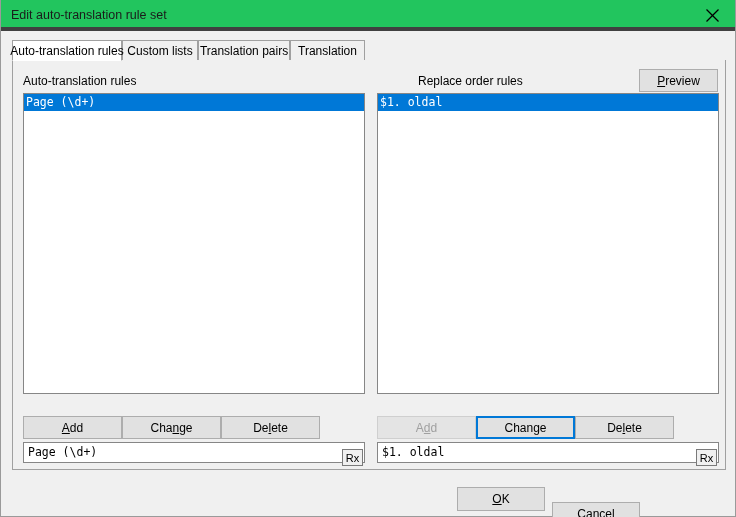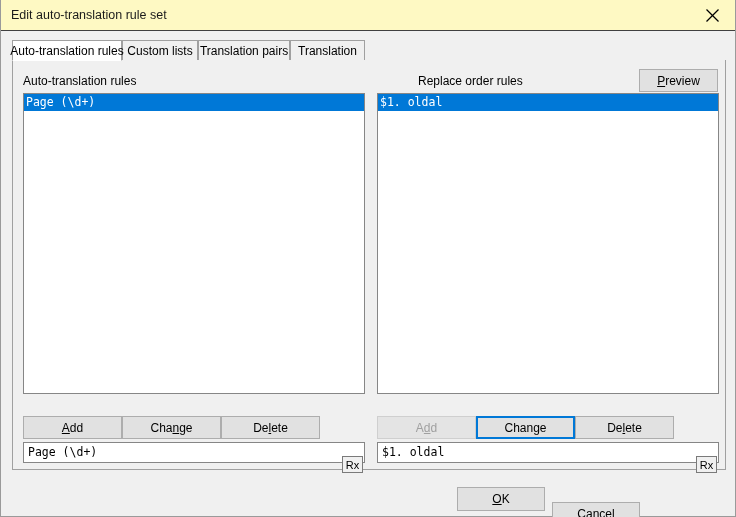--- a/index.html
+++ b/index.html
@@ -28,22 +28,22 @@
     border-bottom: 1px solid #9a9a9a;
     box-sizing: border-box;
   }
 
   
   .titlebar {
     position: absolute;
     left: 0; top: 0;
     width: 734px;
     height: 31px;
-    background: #fef9c3;
-    border-bottom: 1px solid #404040;
+    background: #22c55e;
+    border-bottom: 4px solid #404040;
     box-sizing: border-box;
   }
   .title-text {
     position: absolute;
     left: 10px;
     top: 8px;
     font-size: 12.5px;
     color: #1b1b1b;
     white-space: nowrap;
   }
@@ -186,21 +186,21 @@
     font-size: 11.5px;
     white-space: pre;
     color: #000;
   }
   .rx-btn {
     position: absolute;
     right: 1px;
     top: 1px;
     width: 21px;
     height: 17px;
-    margin-top: 12px;
+    margin-top: 5px;
     background: #f0f0f0;
     border: 1px solid #7a7a7a;
     box-sizing: border-box;
     display: flex;
     align-items: center;
     justify-content: center;
     font-size: 11px;
     font-family: "Liberation Sans", sans-serif;
     color: #000;
     cursor: default;

